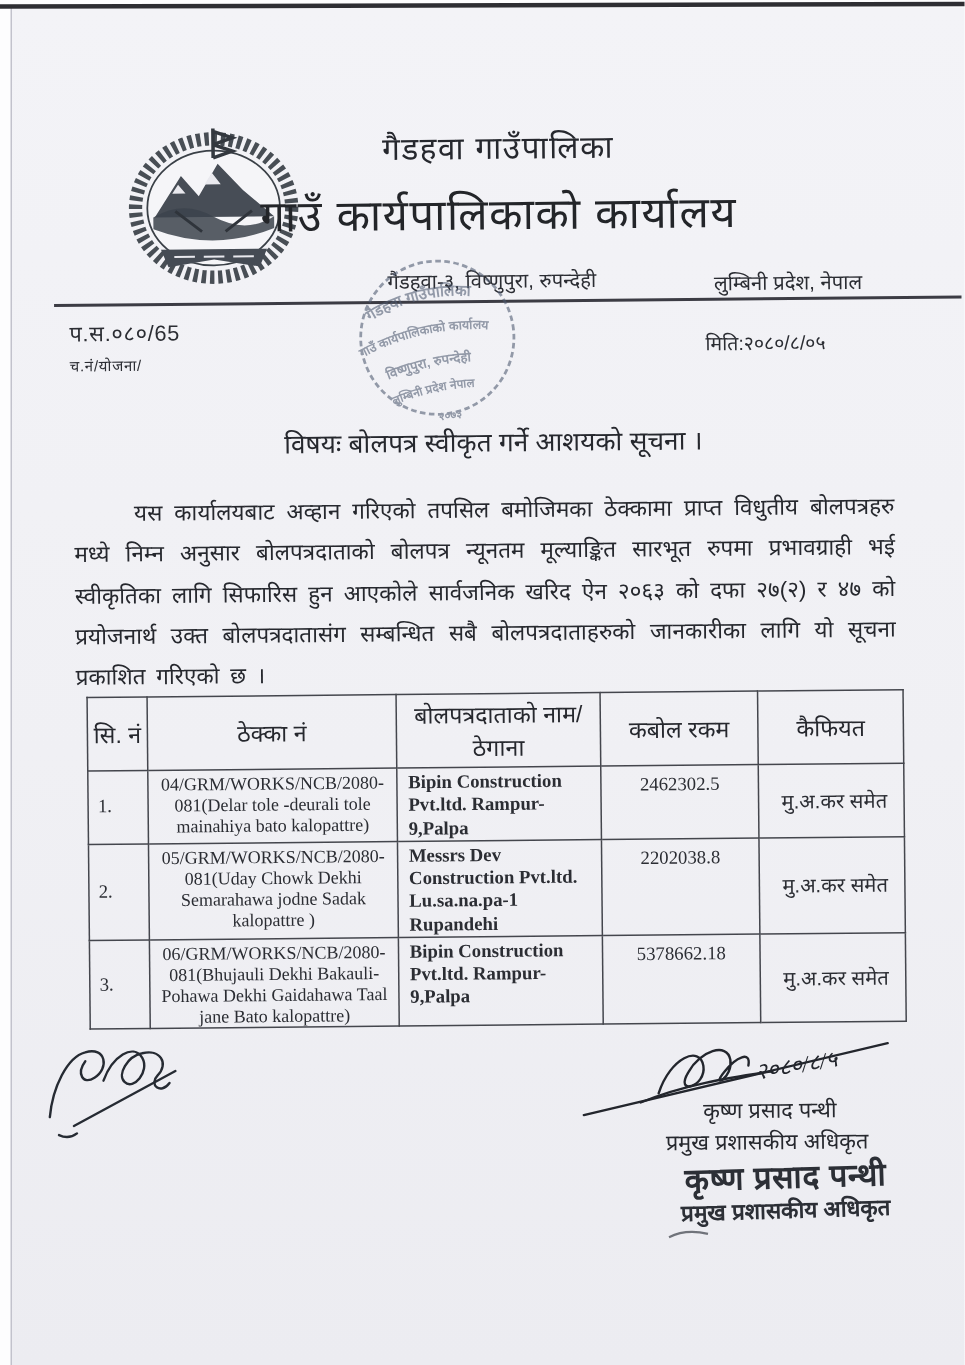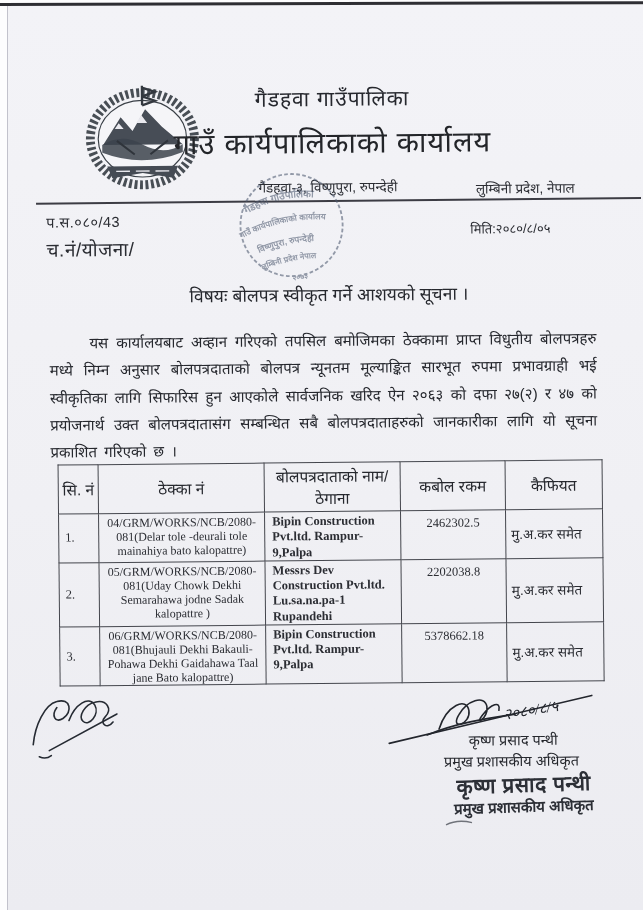--- a/index.html
+++ b/index.html
@@ -15,40 +15,40 @@
   .ctr{text-align:center;}
   .dev{font-family:"Liberation Sans","DejaVu Sans",sans-serif;}
   .lat{font-family:"Liberation Serif","DejaVu Serif",serif;}
 
   .title-muni{left:150px;top:84px;width:370px;font-size:21px;letter-spacing:1px;color:#26282e;}
   .title-office{left:130px;top:122px;width:410px;font-size:29px;letter-spacing:1px;color:#232529;}
   .addr{left:230px;top:178px;width:200px;font-size:13.5px;}
   .prov{left:478px;top:181px;width:160px;font-size:13.5px;}
   .rule{left:38px;top:200px;width:605px;height:2px;background:#3c3c44;}
   .refno{left:48px;top:209px;font-size:14.5px;letter-spacing:.5px;}
-  .chno{left:48px;top:234px;font-size:19px;letter-spacing:.5px;text-align:right;}
+  .chno{left:48px;top:234px;font-size:10px;letter-spacing:.5px;text-align:right;}
   .miti{left:472px;top:221px;font-size:13px;}
 
   .seal{left:218px;top:158px;width:150px;height:130px;opacity:.58;transform:rotate(-9deg);}
   .seal text{fill:#4e5a70;font-weight:bold;}
 
   .subject{left:120px;top:282px;width:420px;font-size:17.5px;font-weight:500;color:#26282e;}
 
   .bodypara{left:50px;top:327px;width:547px;font-size:15px;line-height:1.82;
             text-align:justify;text-indent:40px;color:#26282e;word-spacing:3px;}
 
   table.main{position:absolute;left:57px;top:462px;width:544px;border-collapse:collapse;
              table-layout:fixed;background:transparent;}
   table.main th,table.main td{border:1.3px solid #44464d;overflow:hidden;}
   table.main th{font-size:15.5px;font-weight:500;padding:2px 1px;color:#26282e;}
   td.sn{font-size:12.5px;text-align:left;vertical-align:middle;padding-left:6px;}
   td.contract{font-size:12px;text-align:center;vertical-align:top;padding:2px 3px 0 3px;line-height:1.18;}
   td.bidder{font-size:12.5px;font-weight:600;text-align:left;vertical-align:top;padding:2px 2px 0 7px;line-height:1.22;}
   td.amount{font-size:12.5px;text-align:center;vertical-align:top;padding-top:5px;}
-  td.remarks{font-size:13.5px;text-align:left;vertical-align:middle;padding-left:5px;}
+  td.remarks{font-size:13.5px;text-align:center;vertical-align:middle;padding-left:5px;}
 
   .scribble{left:16px;top:676px;width:115px;height:95px;}
   .signa{left:384px;top:686px;width:245px;height:62px;}
   .handdate{left:500px;top:697px;width:110px;font-size:15px;transform:rotate(-9deg);
             font-family:"Liberation Serif","DejaVu Serif",serif;font-style:italic;color:#23262d;}
   .signame{left:425px;top:731px;width:170px;font-size:14.5px;color:#26282e;}
   .sigtitle{left:398px;top:752px;width:220px;font-size:14.5px;color:#26282e;}
   .stampname{left:400px;top:772px;width:240px;font-size:21px;font-weight:bold;letter-spacing:.5px;
              color:#2c2f36;transform:rotate(-1.2deg);}
   .stamptitle{left:405px;top:798px;width:230px;font-size:15px;font-weight:bold;color:#2c2f36;
@@ -76,21 +76,21 @@
       <path d="M33,91 h14 M53,91 h14 M73,91 h14" stroke="#e9e9ee" stroke-width="1.4"></path>
     </svg>
 
     <div class="abs ctr dev title-muni">गैडहवा गाउँपालिका</div>
     <div class="abs ctr dev title-office">गाउँ कार्यपालिकाको कार्यालय</div>
     <div class="abs ctr dev addr">गैडहवा-३, विष्णुपुरा, रुपन्देही</div>
     <div class="abs dev prov">लुम्बिनी प्रदेश, नेपाल</div>
 
     <div class="abs rule"></div>
 
-    <div class="abs dev refno">प.स.०८०/43</div>
+    <div class="abs dev refno">प.स.०८०/65</div>
     <div class="abs dev chno">च.नं/योजना/</div>
     <div class="abs dev miti">मिति:२०८०/८/०५</div>
 
     <svg class="abs seal" viewBox="0 0 140 140">
       <circle cx="70" cy="72" r="55" fill="none" stroke="#4e5a70" stroke-width="2" stroke-dasharray="4 2.5"></circle>
       <defs>
         <path id="a1" d="M16,56 Q70,30 124,56"></path>
         <path id="a2" d="M12,78 Q70,58 128,78"></path>
         <path id="a3" d="M18,99 Q70,84 122,99"></path>
         <path id="a4" d="M26,116 Q70,104 114,116"></path>

